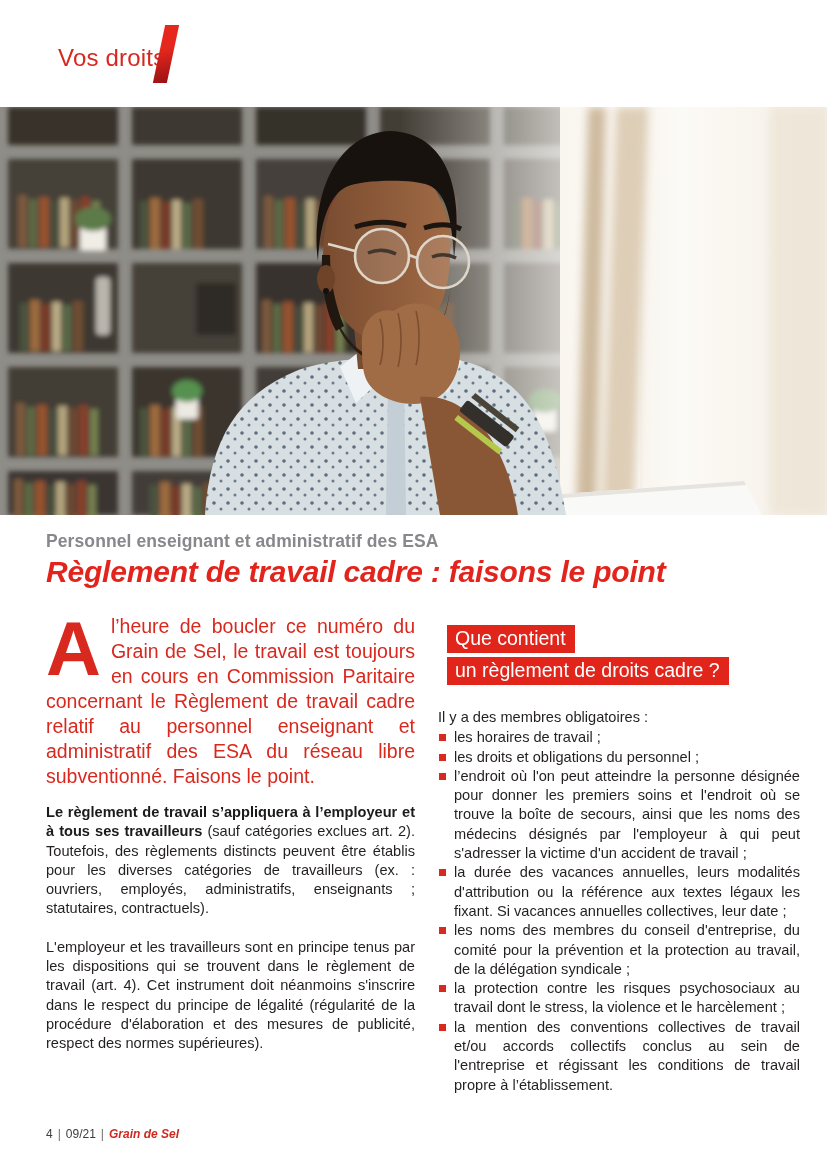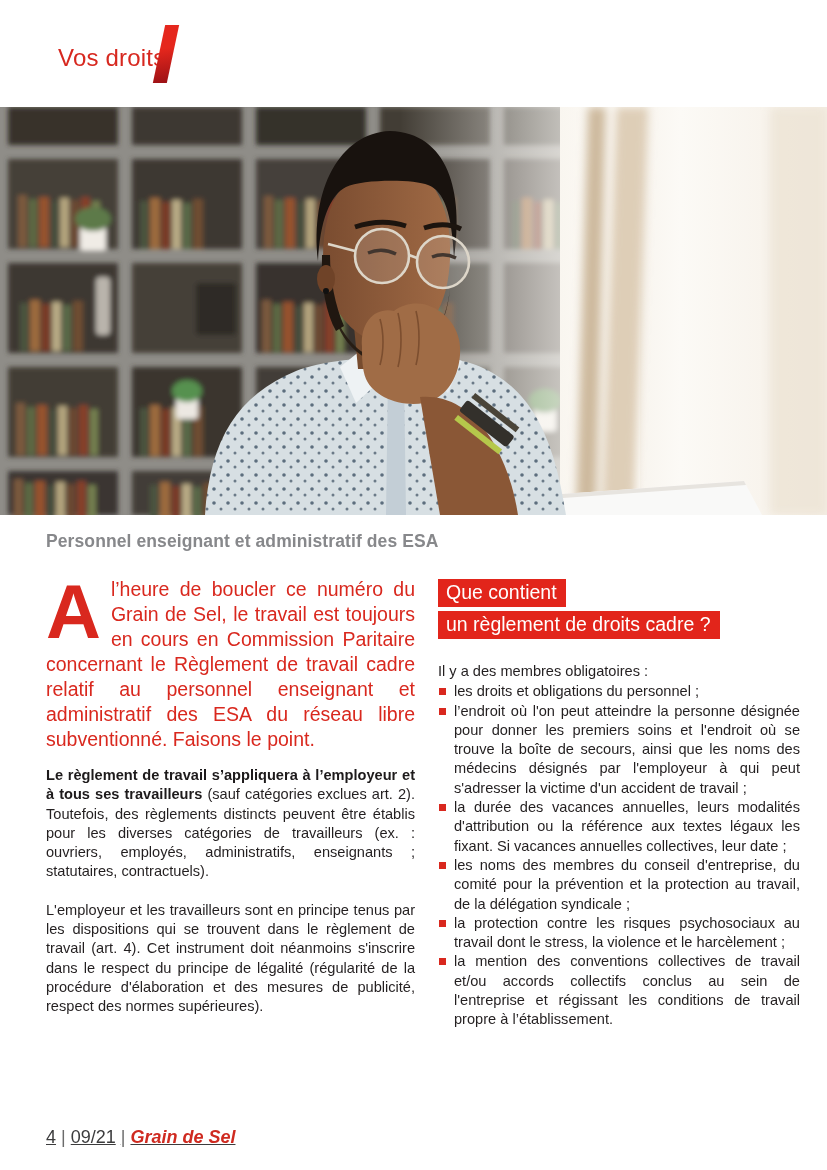--- a/index.html
+++ b/index.html
@@ -51,41 +51,41 @@
     padding:4px 10px 0 0;
   }
   .body-par{
     margin:14px 0 0 0;font-size:14.6px;line-height:19.3px;color:#231f20;
     text-align:justify;
   }
   .body-par + .body-par{margin-top:19px;}
   .body-par b{font-weight:bold;color:#1d1a1b;}
 
   
-  .box-heading{margin:0;font-weight:normal;text-decoration:underline;}
+  .box-heading{margin:9px;font-weight:normal;text-decoration:underline;}
   .box-heading .hl{
     display:inline-block;background:#e2251b;color:#ffffff;
     font-size:19.5px;line-height:21px;padding:3px 9px 4px 8px;margin-bottom:2px;
   }
   .list-intro{
     margin:21px 0 1px 0;font-size:14.6px;line-height:19.3px;color:#231f20;
   }
   .bullets{list-style:none;margin:0;padding:0;}
   .bullet{
     position:relative;padding-left:16px;margin:0;
     font-size:14.6px;line-height:19.3px;color:#231f20;text-align:justify;
   }
   .bullet::before{
     content:"";position:absolute;left:1px;top:6px;width:7px;height:7px;
     background:#d9281e;
   }
 
   
   .pfooter{
-    position:absolute;top:1127px;left:46px;font-size:18px;color:#3c3c3d;text-decoration:underline;
+    position:absolute;top:1127px;left:46px;font-size:12px;color:#3c3c3d;
   }
   .pfooter .sep{color:#6b6b6b;padding:0 5px;}
   .pfooter .mag{color:#cf2a20;font-weight:bold;font-style:italic;}
 </style>
 </head>
 <body>
 
 <div class="page">
 
   <header class="rubric">
@@ -253,33 +253,35 @@
           <rect x="458" y="300" width="56" height="6" fill="#4a4438"></rect>
           <rect x="456" y="310" width="60" height="14" rx="3" fill="#33302b"></rect>
           <rect x="458" y="328" width="56" height="6" fill="#b5c84b"></rect>
         </g>
       </g>
     </svg>
   </figure>
 
   <main>
     <p class="kicker">Personnel enseignant et administratif des ESA</p>
+    <h1 class="title">Règlement de travail cadre : faisons le point</h1>
 
     <div class="columns">
       <section class="col-left">
         <p class="intro"><span class="dropcap">A</span><span>l’heure de boucler ce numéro du Grain de Sel, le travail est toujours en cours en Commission Paritaire concernant le Règlement de travail cadre relatif au personnel enseignant et administratif des ESA du réseau libre subventionné. Faisons le point.</span></p>
         <p class="body-par"><b>Le règlement de travail s’appliquera à l’employeur et à tous ses travailleurs</b> (sauf catégories exclues art. 2). Toutefois, des règlements distincts peuvent être établis pour les diverses catégories de travailleurs (ex. : ouvriers, employés, administratifs, enseignants ; statutaires, contractuels).</p>
         <p class="body-par">L'employeur et les travailleurs sont en principe tenus par les dispositions qui se trouvent dans le règlement de travail (art. 4). Cet instrument doit néanmoins s'inscrire dans le respect du principe de légalité (régularité de la procédure d'élaboration et des mesures de publicité, respect des normes supérieures).</p>
       </section>
 
       <aside class="col-right">
         <h2 class="box-heading"><span class="hl">Que contient</span><br><span class="hl">un règlement de droits cadre ?</span></h2>
         <p class="list-intro">Il y a des membres obligatoires :</p>
         <ul class="bullets">
 
+            <li class="bullet"><span>les horaires de travail ;</span></li>
 
 
             <li class="bullet"><span>les droits et obligations du personnel ;</span></li>
 
             <li class="bullet"><span>l’endroit où l'on peut atteindre la personne désignée pour donner les premiers soins et l'endroit où se trouve la boîte de secours, ainsi que les noms des médecins désignés par l'employeur à qui peut s'adresser la victime d'un accident de travail ;</span></li>
 
             <li class="bullet"><span>la durée des vacances annuelles, leurs modalités d'attribution ou la référence aux textes légaux les fixant. Si vacances annuelles collectives, leur date ;</span></li>
 
             <li class="bullet"><span>les noms des membres du conseil d'entreprise, du comité pour la prévention et la protection au travail, de la délégation syndicale ;</span></li>
 

